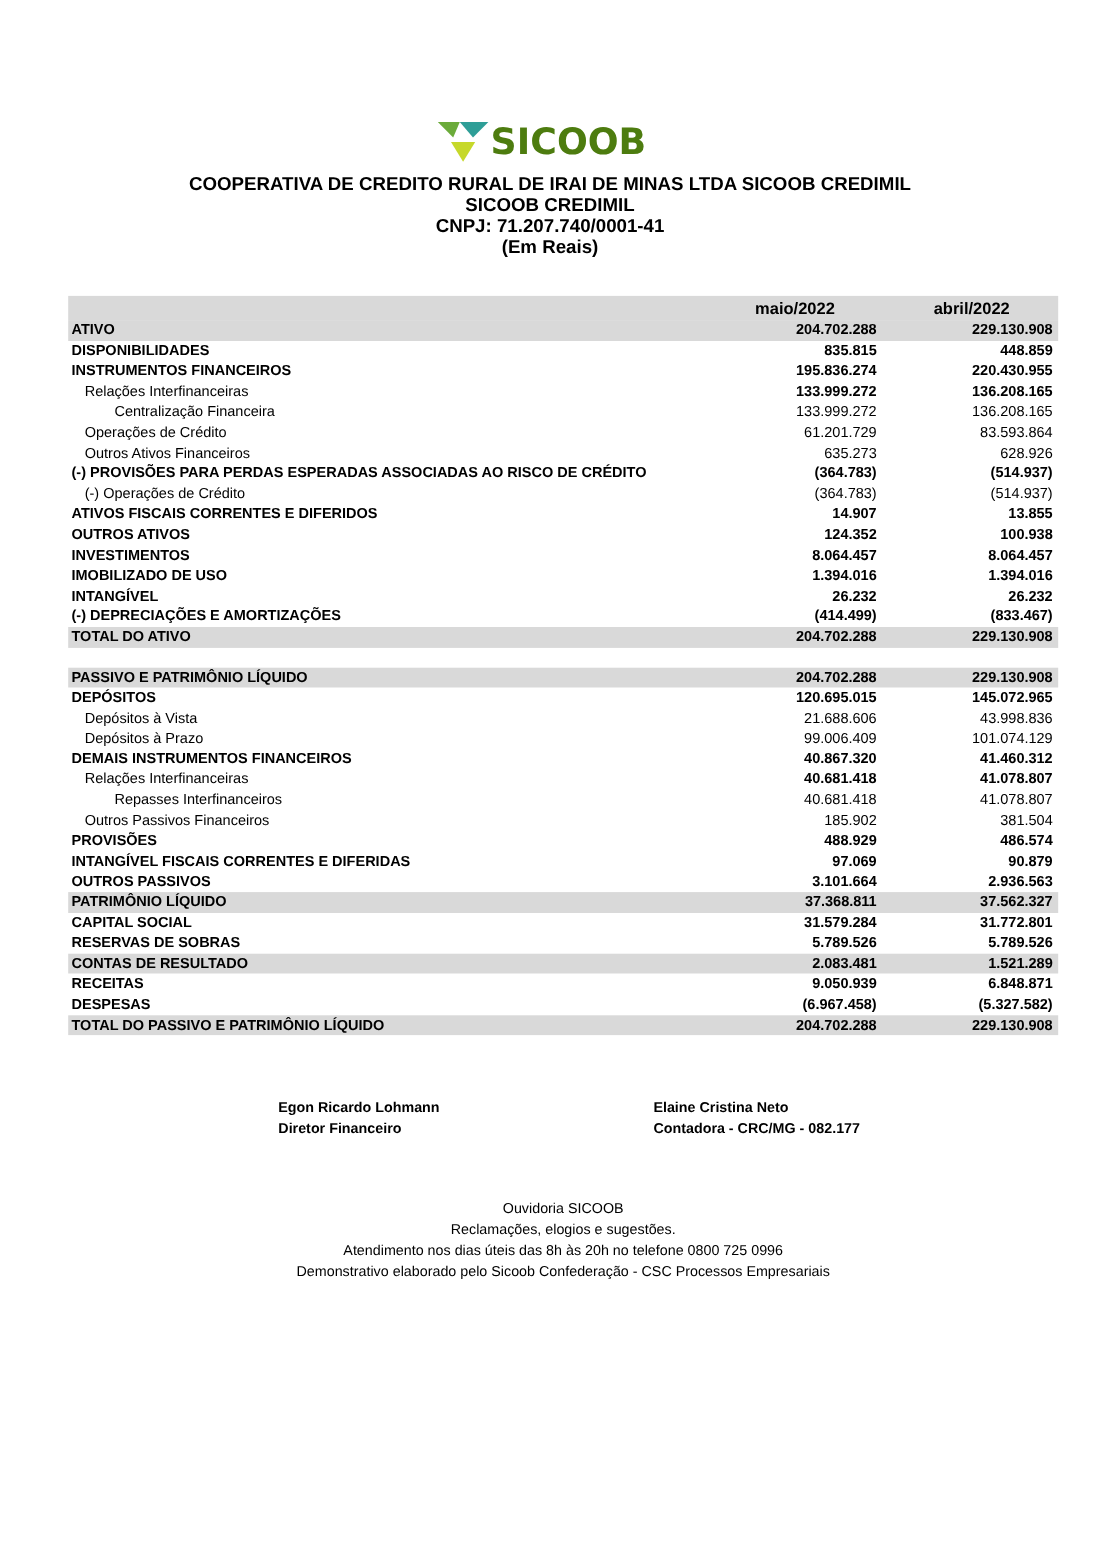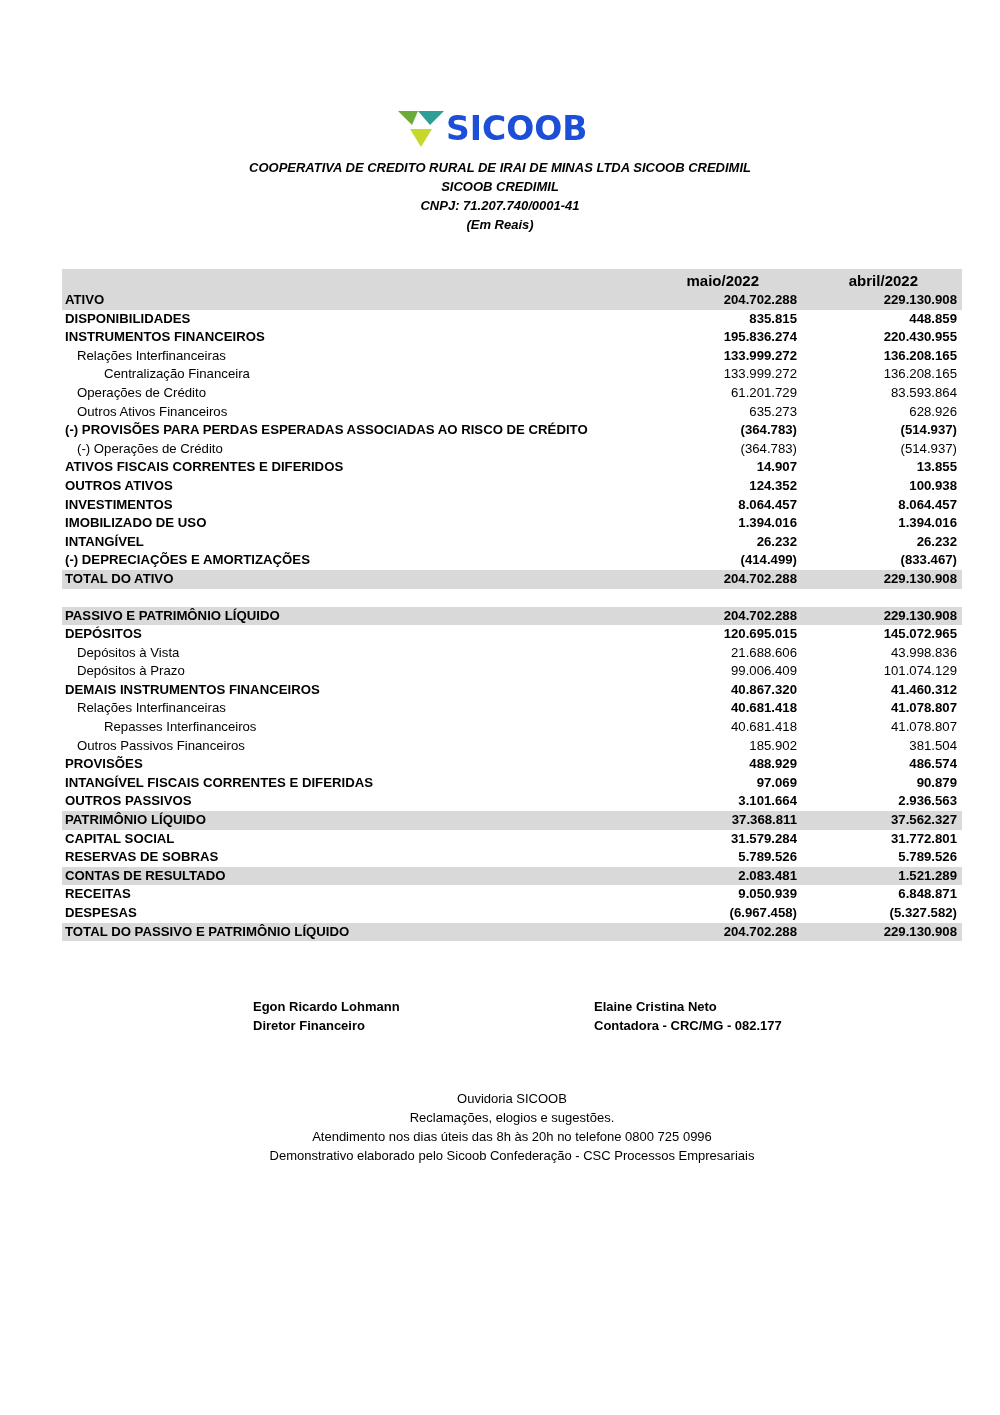--- a/index.html
+++ b/index.html
@@ -1,20 +1,20 @@
 <!DOCTYPE html>
 <html><head>
 <meta charset="utf-8">
 <style>
   html, body { margin: 0; padding: 0; background: #ffffff; }
   body { width: 1000px; height: 1415px; position: relative; font-family: "Liberation Sans", sans-serif; color: #000; overflow: hidden; }
   .logo { position: absolute; left: 398px; top: 108px; width: 190px; height: 42px; display: flex; align-items: center; }
   .logo svg { width: 48px; height: 40px; }
-  .logo-text { font-family: "DejaVu Sans", sans-serif; font-weight: bold; font-size: 33px; color: #1d4ed8; letter-spacing: 0px; margin-left: 0px; line-height: 40px; }
-  .header { position: absolute; left: 0; width: 1000px; top: 158px; text-align: center; font-weight: bold; font-size: 13px; line-height: 19px; font-style: italic; }
+  .logo-text { font-family: "DejaVu Sans", sans-serif; font-weight: bold; font-size: 33px; color: #4d7c0f; letter-spacing: 0px; margin-left: 0px; line-height: 40px; }
+  .header { position: absolute; left: 0; width: 1000px; top: 158px; text-align: center; font-weight: bold; font-size: 17px; line-height: 19px; }
   .table { position: absolute; left: 62px; top: 269px; width: 900px; font-size: 13.2px; }
   .row { position: relative; height: 18.6px; line-height: 18.6px; }
   .row.shade { background: #d9d9d9; }
   .row .lbl { position: absolute; left: 3px; white-space: nowrap; }
   .row .v1 { position: absolute; right: 165px; white-space: nowrap; text-align: right; }
   .row .v2 { position: absolute; right: 5px; white-space: nowrap; text-align: right; }
   .row.b { font-weight: bold; }
   .row.i1 .lbl { left: 15px; }
   .row.i2 .lbl { left: 42px; }
   .row.hdr { height: 22px; line-height: 24px; font-size: 15px; font-weight: bold; }

